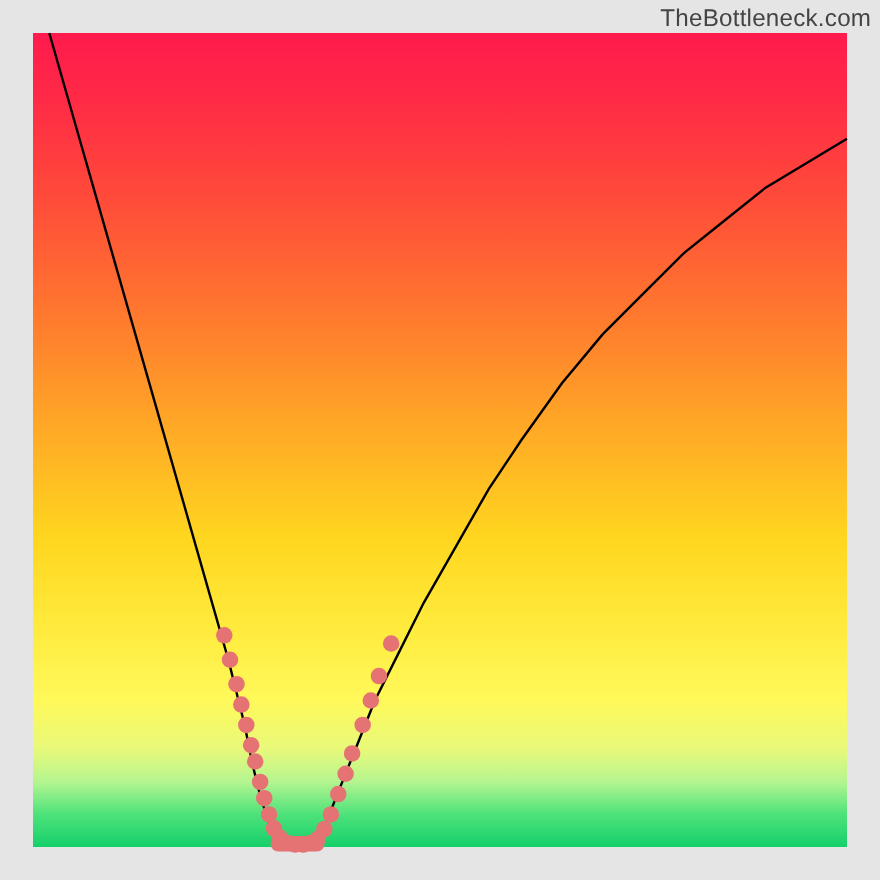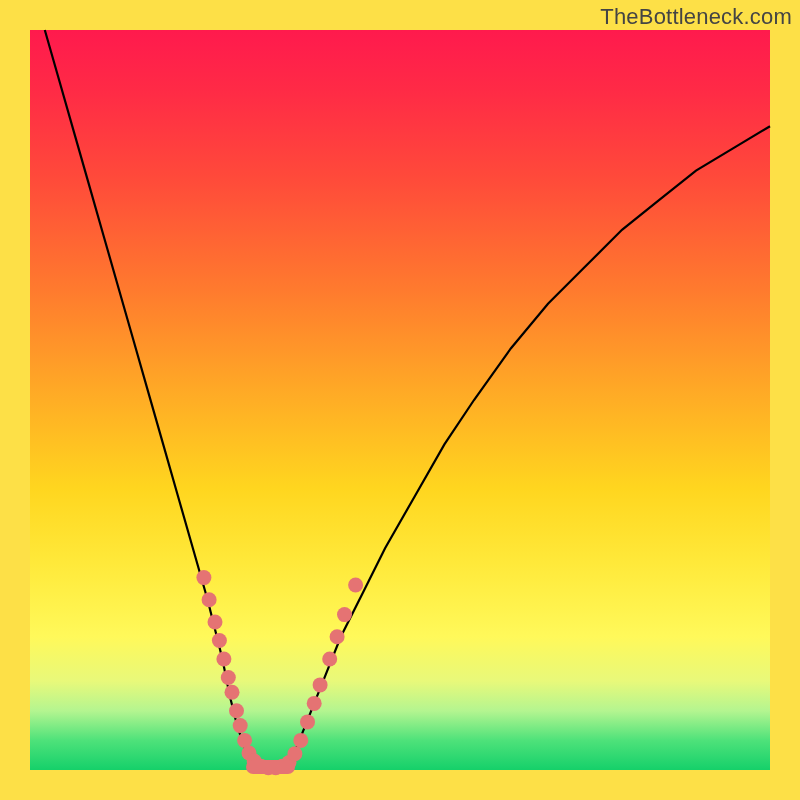--- a/index.html
+++ b/index.html
@@ -7,21 +7,21 @@
     padding: 0;
     width: 800px;
     height: 800px;
     overflow: hidden;
     background: #000;
     font-family: Arial, Helvetica, sans-serif;
   }
   .frame {
     position: absolute;
     inset: 0;
-    background: #fde047;
+    background: #e5e5e5;
   }
   .plot {
     position: absolute;
     left: 30px;
     top: 30px;
     width: 740px;
     height: 740px;
     
     background: linear-gradient(
       to bottom,

